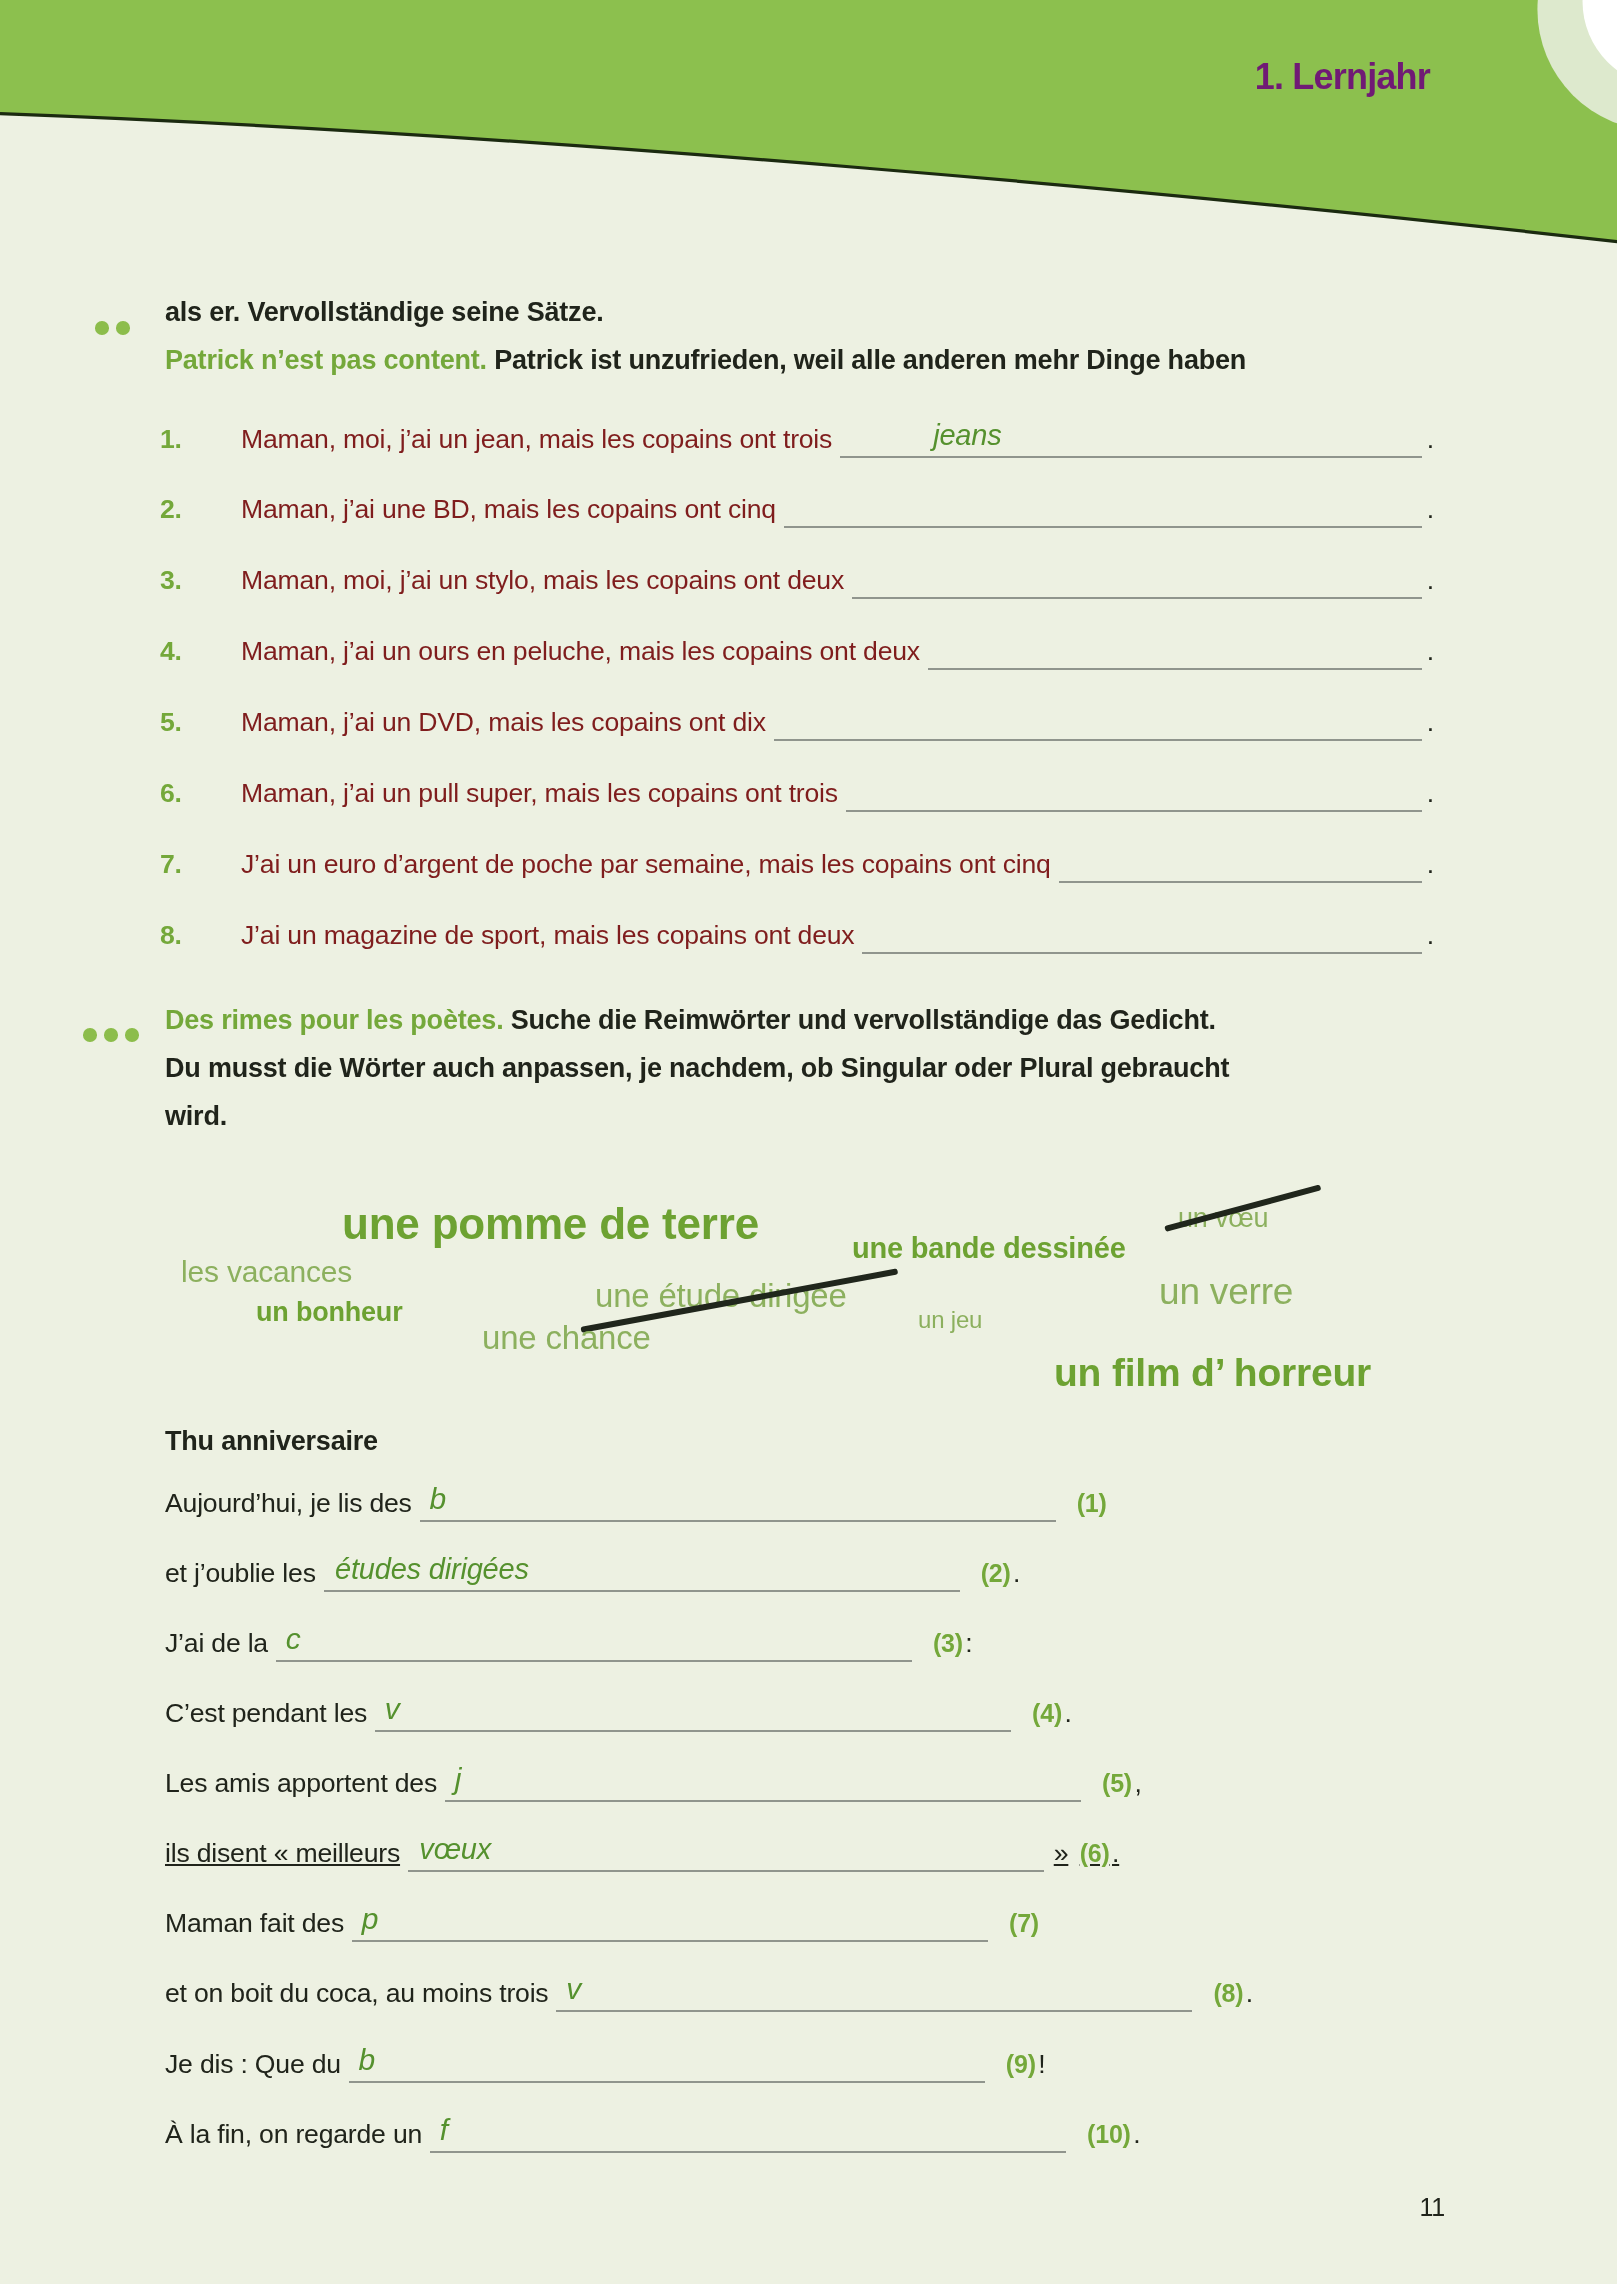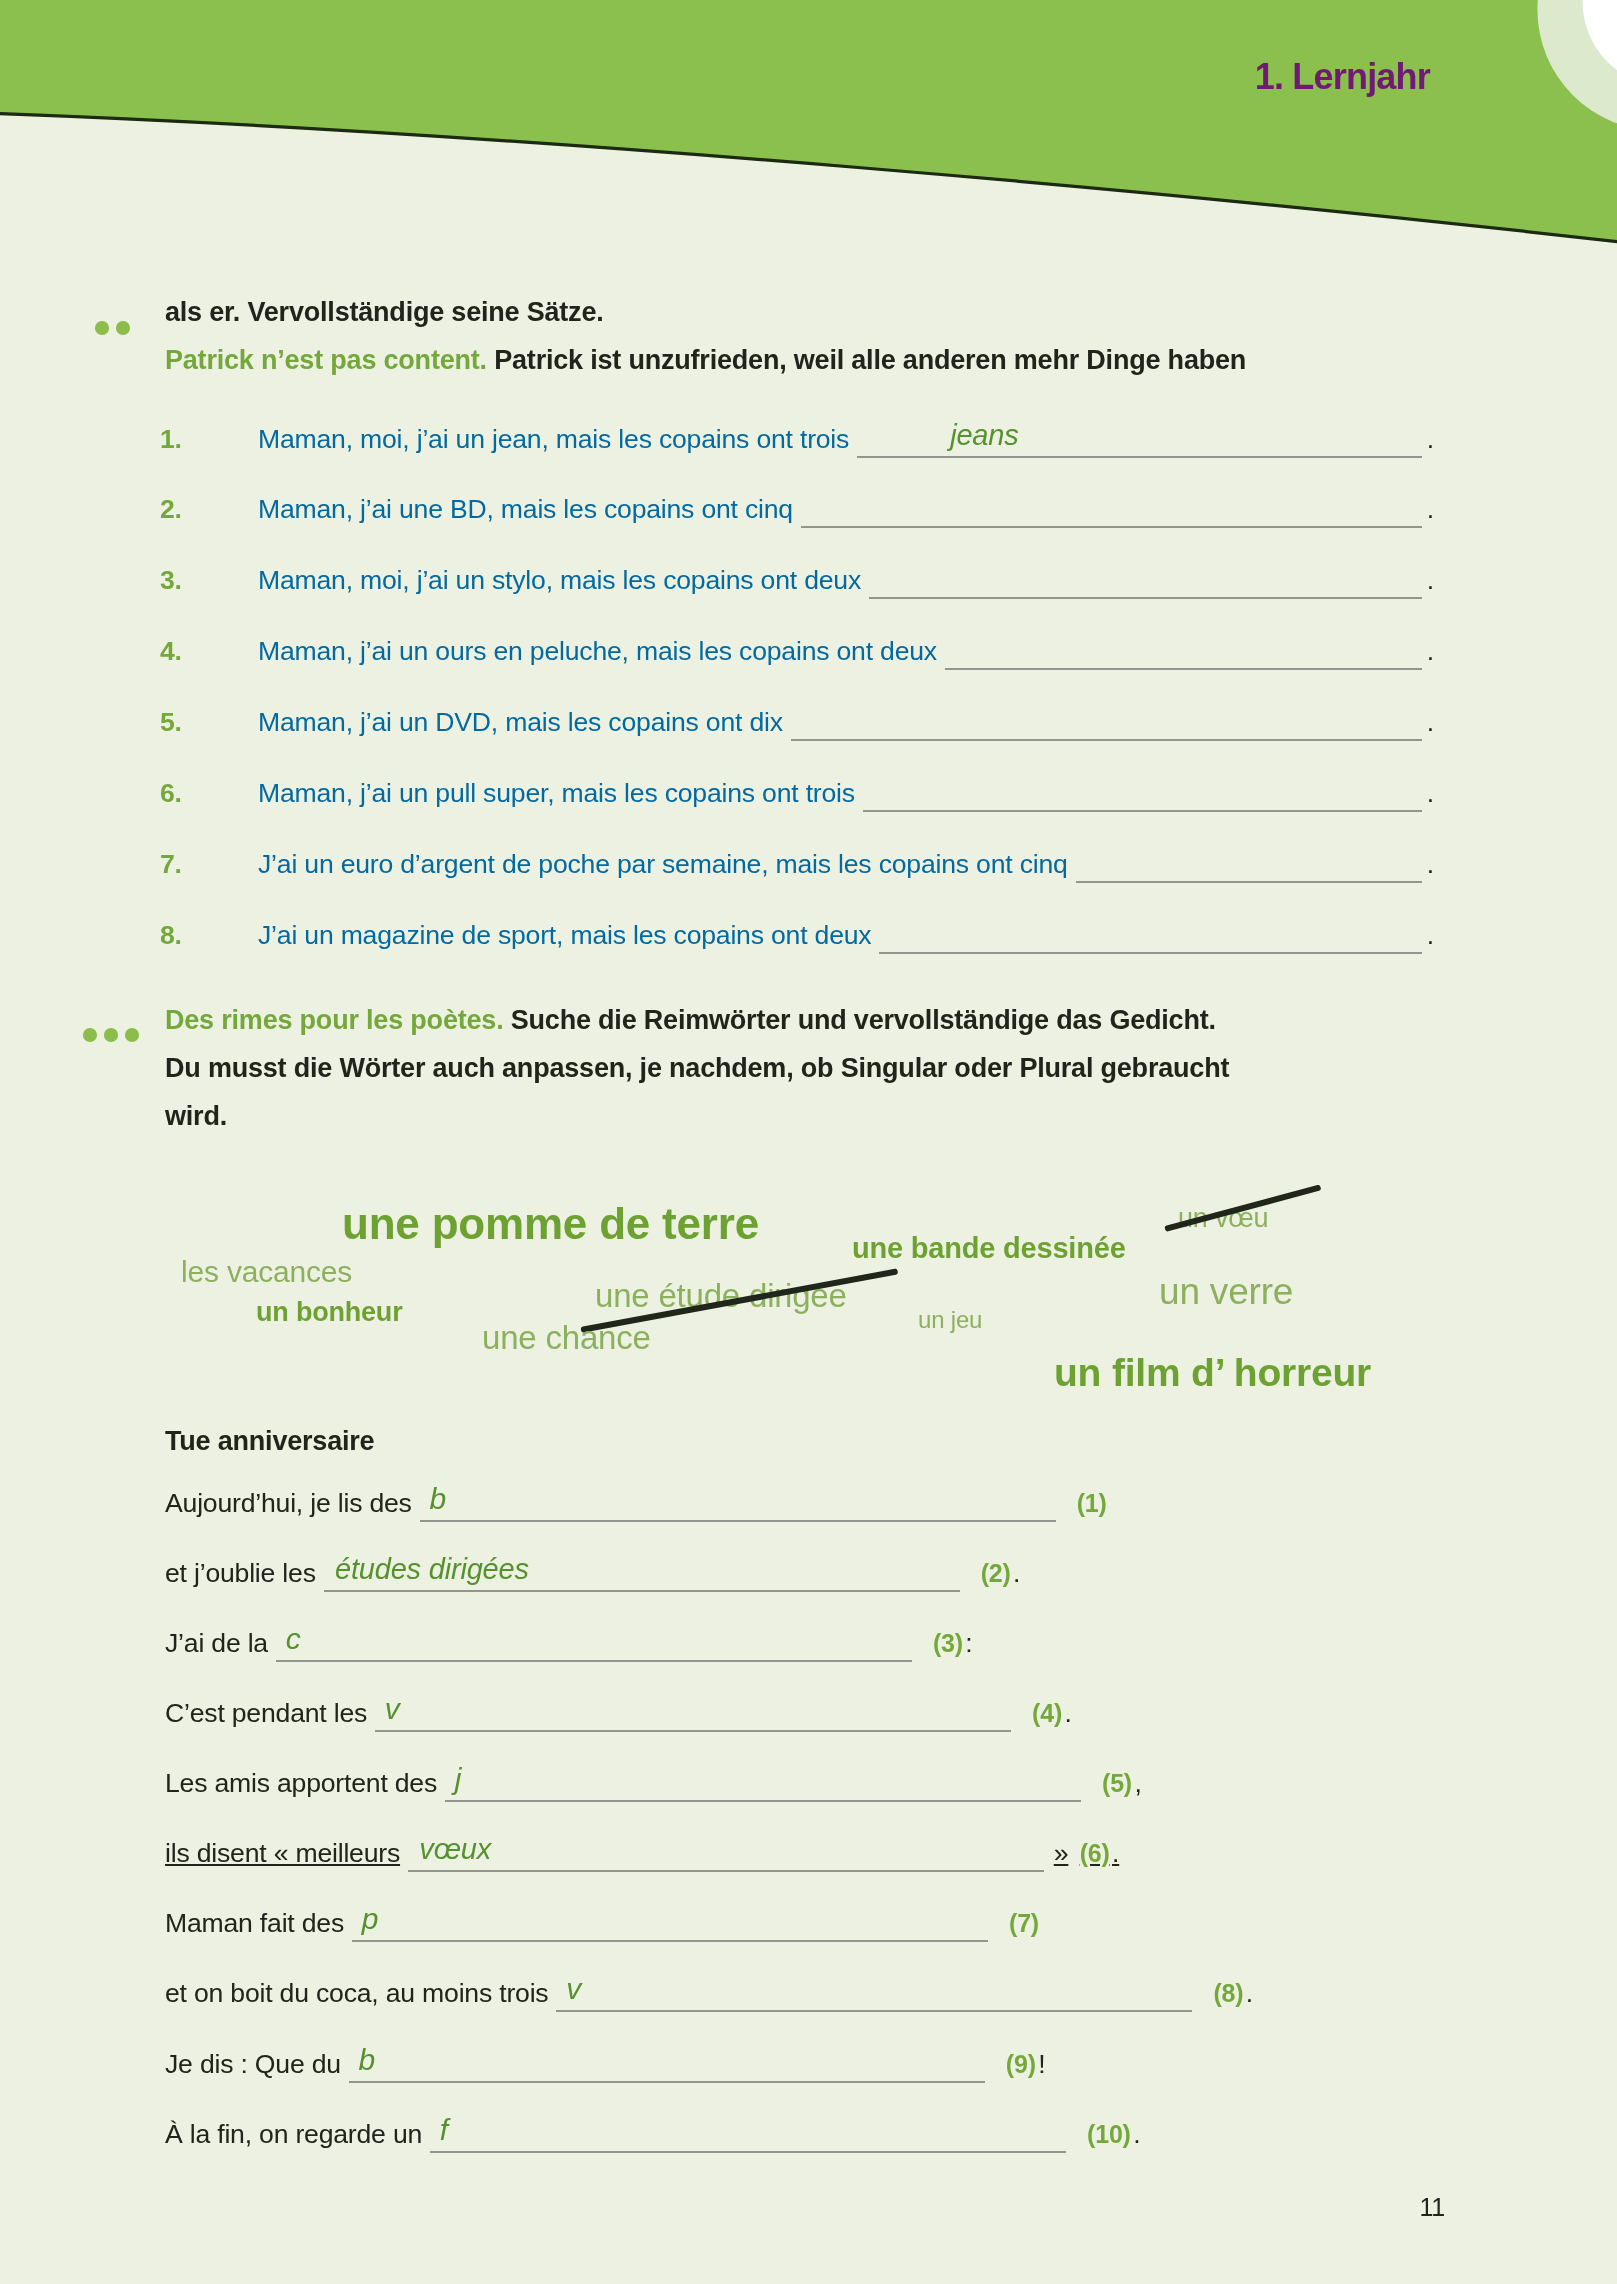--- a/index.html
+++ b/index.html
@@ -9,21 +9,21 @@
   .header-title{position:absolute;top:56px;right:188px;font-size:36px;font-weight:700;color:#701a75;letter-spacing:-0.8px;}
   .dots{position:absolute;display:flex;gap:7.3px;}
   .dot{width:13.7px;height:13.7px;border-radius:50%;background:#8cbd4b;}
   .ex-title{position:absolute;left:165px;width:1321px;font-size:27px;font-weight:700;line-height:48px;}
   .ex-title .fr{color:#74a83a;}
   .ex-title .de{color:#20241b;}
   .ex-title .block{display:block;white-space:nowrap;}
   .ex1-row{position:absolute;left:160px;width:1274px;height:37px;display:flex;align-items:flex-end;
            font-size:26.6px;line-height:37px;white-space:nowrap;}
   .ex1-row .num{width:81px;font-weight:700;color:#74a83a;}
-  .ex1-row .itext{color:#0369a1;margin-left:17px;}
+  .ex1-row .itext{color:#7f1d1d;}
   .blank{flex:1;height:32px;border-bottom:2.4px solid #90958d;margin:0 4.8px 0 8px;position:relative;min-width:40px;}
   .hand{font-style:italic;color:#55912e;}
   .blank .answer{position:absolute;left:93px;bottom:6.4px;font-size:29px;line-height:29px;}
   .poem-title{position:absolute;left:165px;top:1426px;font-size:27px;font-weight:700;color:#20241b;}
   .poem-row{position:absolute;left:165px;height:37px;display:flex;align-items:flex-end;
             font-size:26.6px;line-height:37px;white-space:nowrap;color:#20241b;}
   .pblank{width:636px;height:32px;border-bottom:2.4px solid #90958d;margin-left:8px;position:relative;}
   .pblank .hint{position:absolute;left:9.7px;bottom:6.4px;font-size:30px;line-height:30px;}
   .pblank .answer{position:absolute;left:11.3px;bottom:6.4px;font-size:29px;line-height:29px;}
   .marker{margin-left:11.3px;color:#74a83a;font-weight:600;font-size:25px;}
@@ -140,21 +140,21 @@
     <span class="cloud-word bold" style="left:852px;top:1234px;font-size:29px;">une bande dessinée</span>
     <span class="cloud-word light" style="left:181px;top:1257px;font-size:30px;">les vacances</span>
     <span class="cloud-word light" style="left:595px;top:1279px;font-size:33px;"><span>une étude dirigée</span><span class="strike" style="left:-14.5px;top:48px;width:322px;transform:rotate(-10.5deg);"></span></span>
     <span class="cloud-word light" style="left:1159px;top:1273px;font-size:37px;">un verre</span>
     <span class="cloud-word bold" style="left:256px;top:1299px;font-size:27px;">un bonheur</span>
     <span class="cloud-word light" style="left:482px;top:1321px;font-size:33px;">une chance</span>
     <span class="cloud-word light" style="left:918px;top:1308px;font-size:24px;">un jeu</span>
     <span class="cloud-word bold" style="left:1054px;top:1353px;font-size:39px;">un film d’ horreur</span>
   </div>
 
-  <div class="poem-title">Tue anniversaire</div>
+  <div class="poem-title">Thu anniversaire</div>
 
   <div class="poem-row" style="top:1485px;">
     <span class="ptext">Aujourd’hui, je lis des</span>
       <span class="pblank">
         <span class="hint hand">b</span>
         <span class="answer hand"></span>
       </span>
       <span class="cquote"></span>
       <span class="marker">(1)</span>
       <span class="after"></span>

